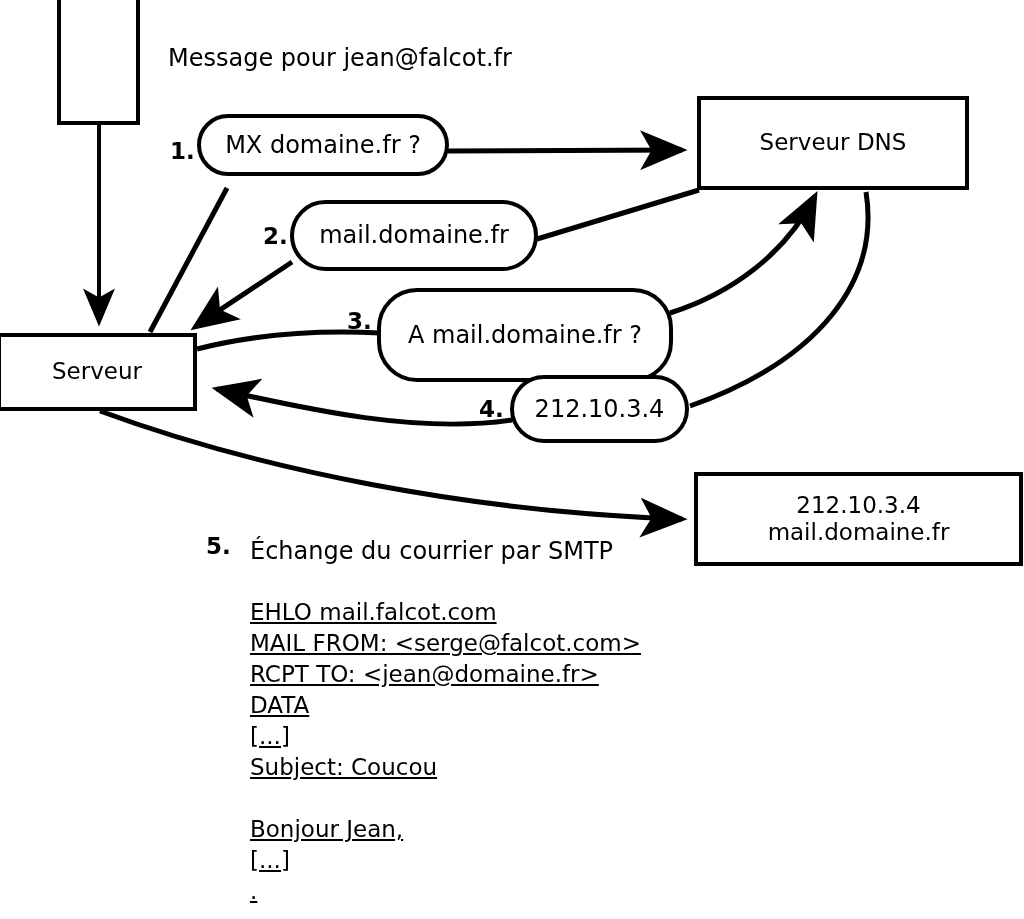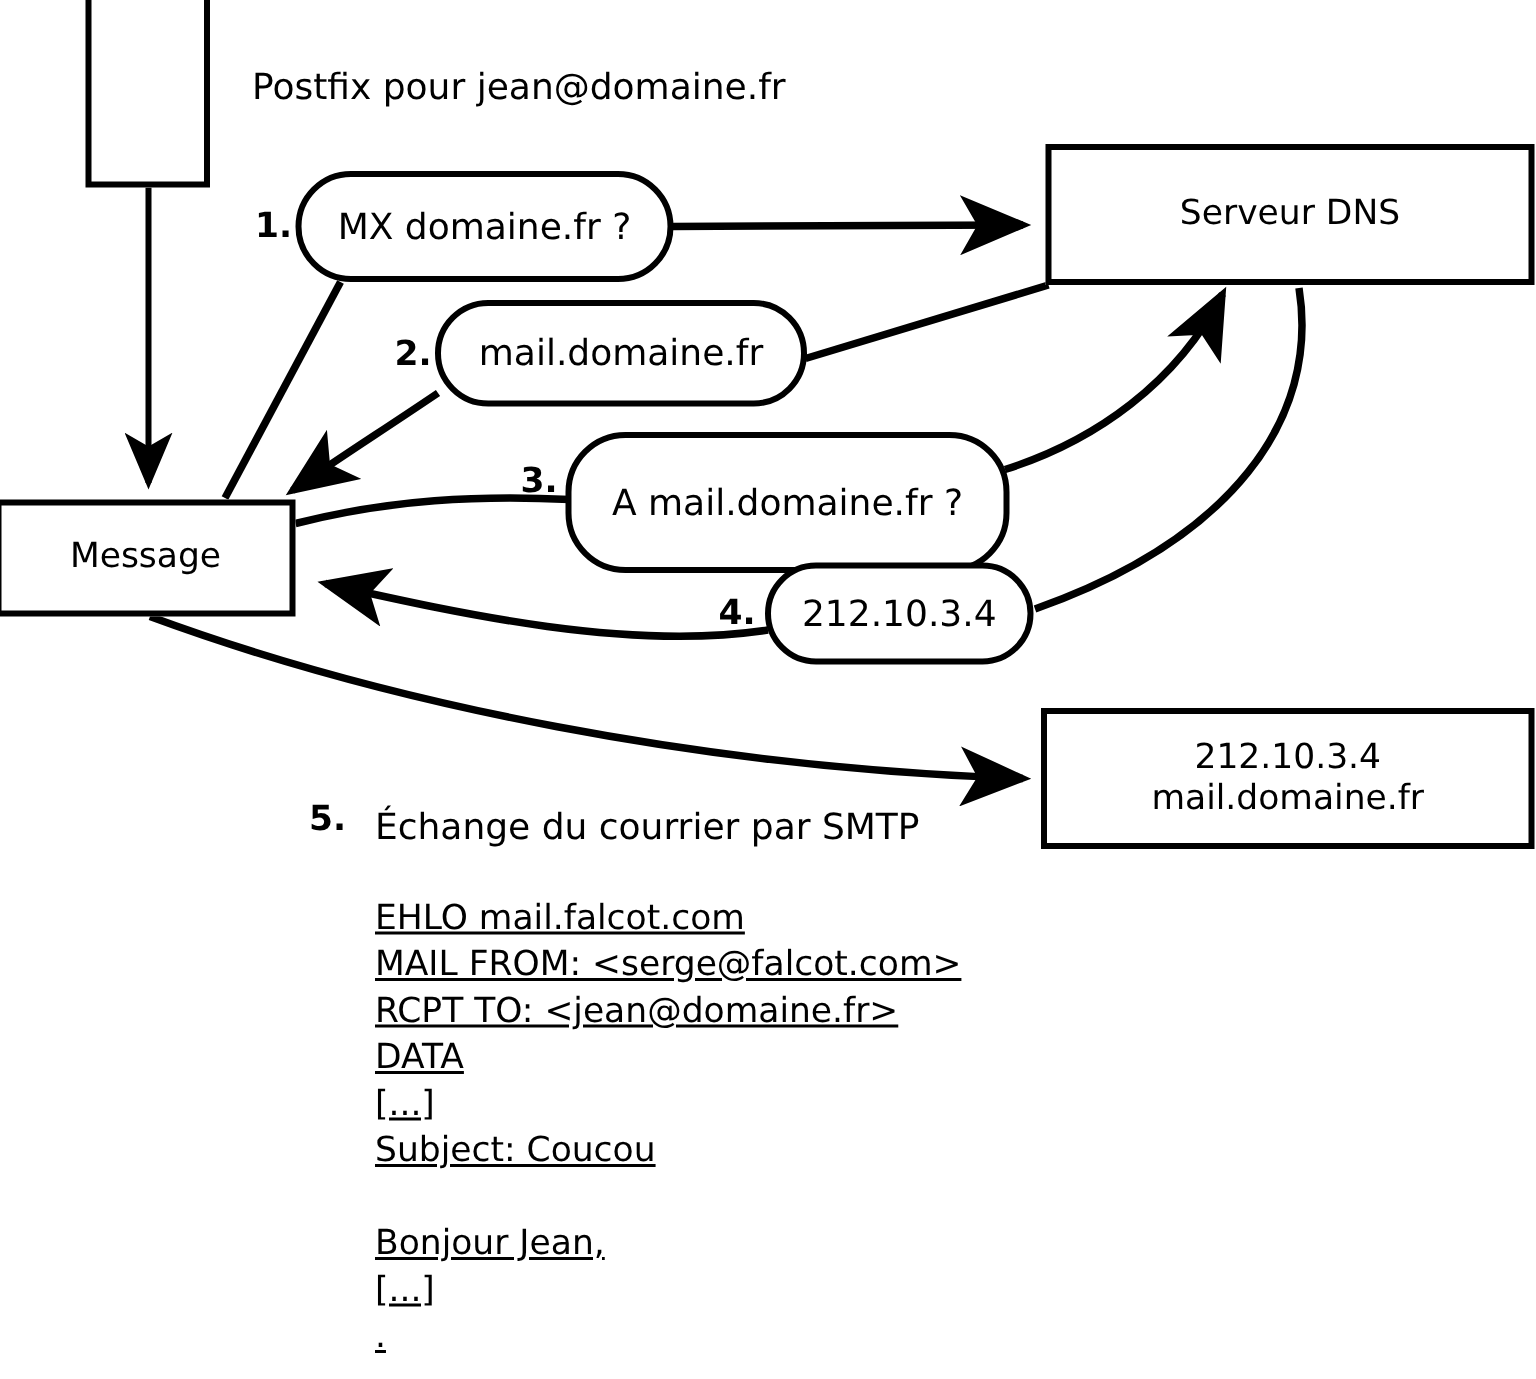--- a/index.html
+++ b/index.html
@@ -38,25 +38,25 @@
     justify-content: center;
     text-align: center;
     line-height: 1.18;
     z-index: 3;
   }
   .node.rect { border-radius: 0; }
   .node.pill { border-radius: 40px; }
   .node-line { display: block; white-space: nowrap; }
 
   #node-client   { left: 57px;  top: -6px;  width: 83px;  height: 131px; }
-  #node-dns      { left: 697px; top: 96px;  width: 326px; height: 94px;  font-size: 23px; }
+  #node-dns      { left: 697px; top: 96px;  width: 272px; height: 94px;  font-size: 23px; }
   #node-postfix  { left: -3px;  top: 333px; width: 200px; height: 78px;  font-size: 23px; }
   #node-target   { left: 694px; top: 472px; width: 329px; height: 94px;  font-size: 23px; }
 
-  #node-q1 { left: 197px; top: 114px; width: 252px; height: 74px; font-size: 24px; }
+  #node-q1 { left: 197px; top: 114px; width: 252px; height: 62px; font-size: 24px; }
   #node-q2 { left: 290px; top: 200px; width: 248px; height: 71px; font-size: 24px; }
   #node-q3 { left: 377px; top: 288px; width: 296px; height: 94px; font-size: 24px; }
   #node-q4 { left: 510px; top: 375px; width: 179px; height: 68px; font-size: 24px; }
 
   .step-num {
     position: absolute;
     font-weight: bold;
     font-size: 23px;
     z-index: 4;
     white-space: nowrap;
@@ -125,21 +125,21 @@
 
   <div class="node rect" id="node-client">
     <span class="node-line"></span>
   </div>
 
   <div class="node rect" id="node-dns">
     <span class="node-line">Serveur DNS</span>
   </div>
 
   <div class="node rect" id="node-postfix">
-    <span class="node-line">Message</span>
+    <span class="node-line">Serveur</span>
   </div>
 
   <div class="node rect" id="node-target">
     <span class="node-line">212.10.3.4</span>
     <span class="node-line">mail.domaine.fr</span>
   </div>
 
   <div class="node pill" id="node-q1">
     <span class="node-line">MX domaine.fr ?</span>
   </div>
@@ -155,19 +155,19 @@
   <div class="node pill" id="node-q4">
     <span class="node-line">212.10.3.4</span>
   </div>
 
   <span class="step-num" id="step-1">1.</span>
   <span class="step-num" id="step-2">2.</span>
   <span class="step-num" id="step-3">3.</span>
   <span class="step-num" id="step-4">4.</span>
   <span class="step-num" id="step-5">5.</span>
 
-  <span class="free-text" id="msg-label">Postfix pour jean@domaine.fr</span>
+  <span class="free-text" id="msg-label">Message pour jean@falcot.fr</span>
 
   <span class="free-text" id="smtp-caption">Échange du courrier par SMTP</span>
 
   <div class="free-text" id="smtp-transcript"><span class="tl">EHLO mail.falcot.com</span><span class="tl">MAIL FROM: &lt;serge@falcot.com&gt;</span><span class="tl">RCPT TO: &lt;jean@domaine.fr&gt;</span><span class="tl">DATA</span><span class="tl">[...]</span><span class="tl">Subject: Coucou</span><span class="tl"></span><span class="tl">Bonjour Jean,</span><span class="tl">[...]</span><span class="tl">.</span></div>
 
 </div>
 
 </body></html>

